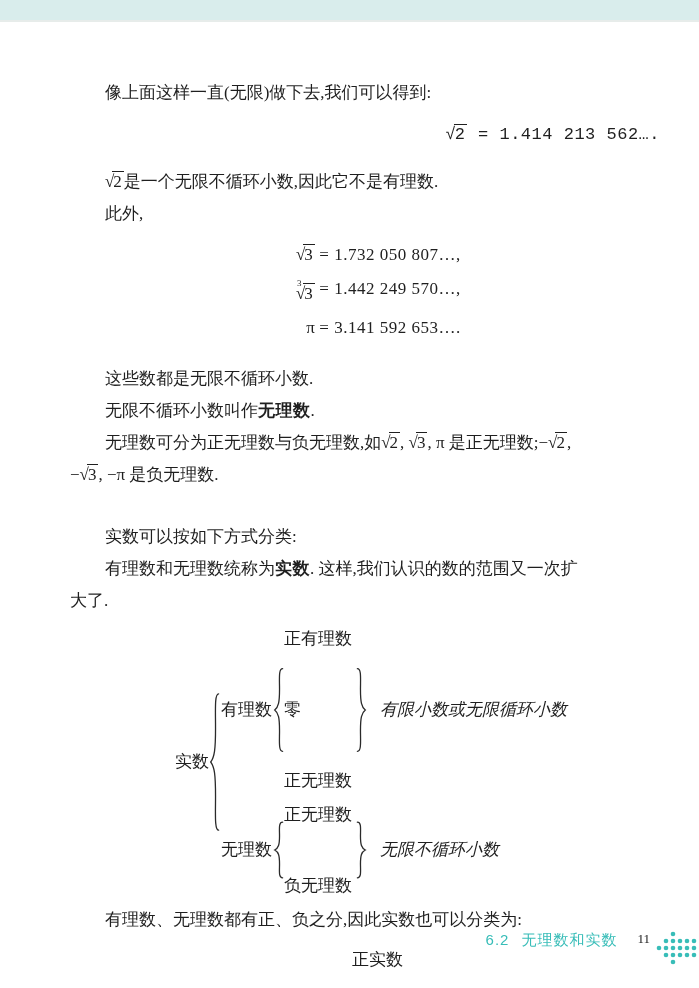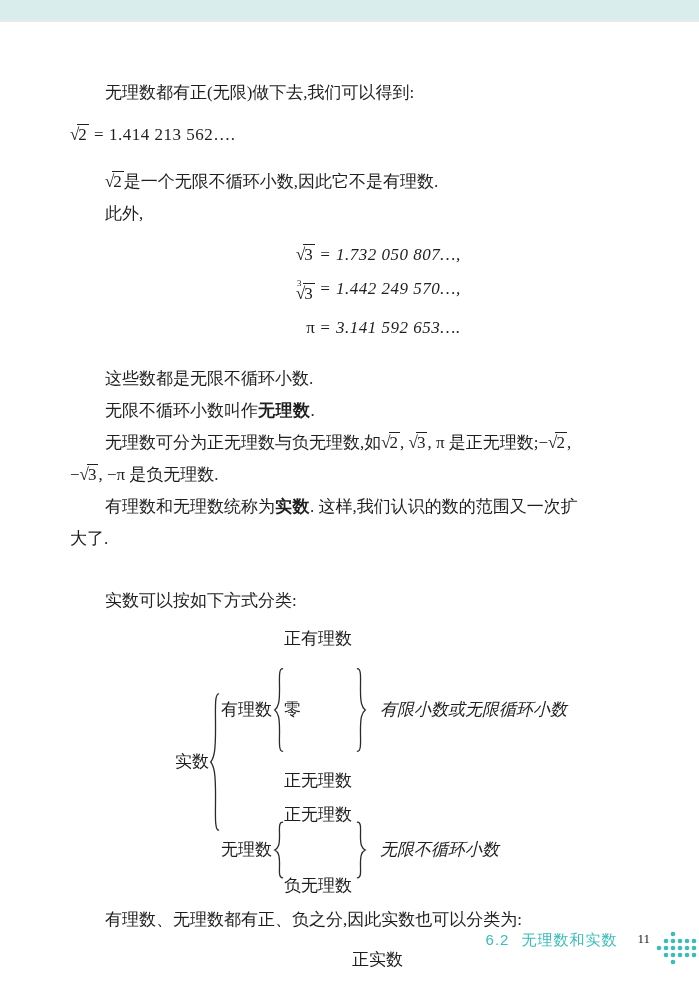--- a/index.html
+++ b/index.html
@@ -34,35 +34,36 @@
   .mt-p4{margin-top:18px;}
   .mt-p8{margin-top:30px;}
   b.term{
     font-family:"Liberation Sans","DejaVu Sans",sans-serif;
     font-weight:700;
     letter-spacing:.5px;
   }
   
   .eq-center{
     margin-top:10px;
-    text-align:left;
+    text-align:right;
     line-height:32px;
     letter-spacing:.5px;
+    font-family:Liberation Mono, monospace;
   }
   .eq-group{
     width:fit-content;
     margin:8px auto 0;
   }
   .eq-row{
     display:flex;
     line-height:34px;
     letter-spacing:.5px;
   }
   .eq-row .lhs{width:46px;text-align:right;white-space:nowrap;}
-  .eq-row .rhs{margin-left:4px;white-space:nowrap;font-style:italic;}
+  .eq-row .rhs{margin-left:4px;white-space:nowrap;}
   
   .sqrt{white-space:nowrap;}
   .sqrt .sign{letter-spacing:-1px;}
   .sqrt .rad{
     border-top:1.4px solid currentColor;
     padding:0 2px 0 1px;
     margin-left:-1px;
   }
   .sqrt sup.idx{
     font-size:9px;
@@ -125,21 +126,21 @@
 </style>
 </head>
 <body>
 
 <div class="page">
 
   <div class="band"></div>
 
   <div class="content">
 
-    <p class="para indent mt-p1">无理数都有正(无限)做下去,我们可以得到:</p>
+    <p class="para indent mt-p1">像上面这样一直(无限)做下去,我们可以得到:</p>
 
     <div class="eq-center"><span class="sqrt"><span class="sign">√</span><span class="rad">2</span></span> = 1.414 213 562….</div>
 
     <p class="para indent mt-p2"><span class="sqrt"><span class="sign">√</span><span class="rad">2</span></span>是一个无限不循环小数,因此它不是有理数.</p>
     <p class="para indent">此外,</p>
 
     <div class="eq-group">
       <div class="eq-row">
         <span class="lhs"><span class="sqrt"><span class="sign">√</span><span class="rad">3</span></span></span>
         <span class="rhs">= 1.732 050 807…,</span>
@@ -150,23 +151,23 @@
       </div>
       <div class="eq-row">
         <span class="lhs">π</span>
         <span class="rhs">= 3.141 592 653….</span>
       </div>
     </div>
 
     <p class="para indent mt-p4">这些数都是无限不循环小数.</p>
     <p class="para indent">无限不循环小数叫作<b class="term">无理数</b>.</p>
     <p class="para indent">无理数可分为正无理数与负无理数,如<span class="sqrt"><span class="sign">√</span><span class="rad">2</span></span>, <span class="sqrt"><span class="sign">√</span><span class="rad">3</span></span>, π 是正无理数;−<span class="sqrt"><span class="sign">√</span><span class="rad">2</span></span>,<br>−<span class="sqrt"><span class="sign">√</span><span class="rad">3</span></span>, −π 是负无理数.</p>
+    <p class="para indent mt-p8">实数可以按如下方式分类:</p>
+
     <p class="para indent">有理数和无理数统称为<b class="term">实数</b>. 这样,我们认识的数的范围又一次扩<br>大了.</p>
-
-    <p class="para indent mt-p8">实数可以按如下方式分类:</p>
 
     <div class="tree">
       <span class="root-label">实数</span>
       <svg class="brace" style="height:142px" viewBox="0 0 16 100" preserveAspectRatio="none">
           <path d="M14 2 C8 2 9.5 13 9.5 26 C9.5 41 8 46.5 2.5 50 C8 53.5 9.5 59 9.5 74 C9.5 87 8 98 14 98"></path>
         </svg>
       <div class="branches">
         <div class="branch">
           <span class="blabel">有理数</span>
           <svg class="brace" style="height:86px" viewBox="0 0 16 100" preserveAspectRatio="none">

